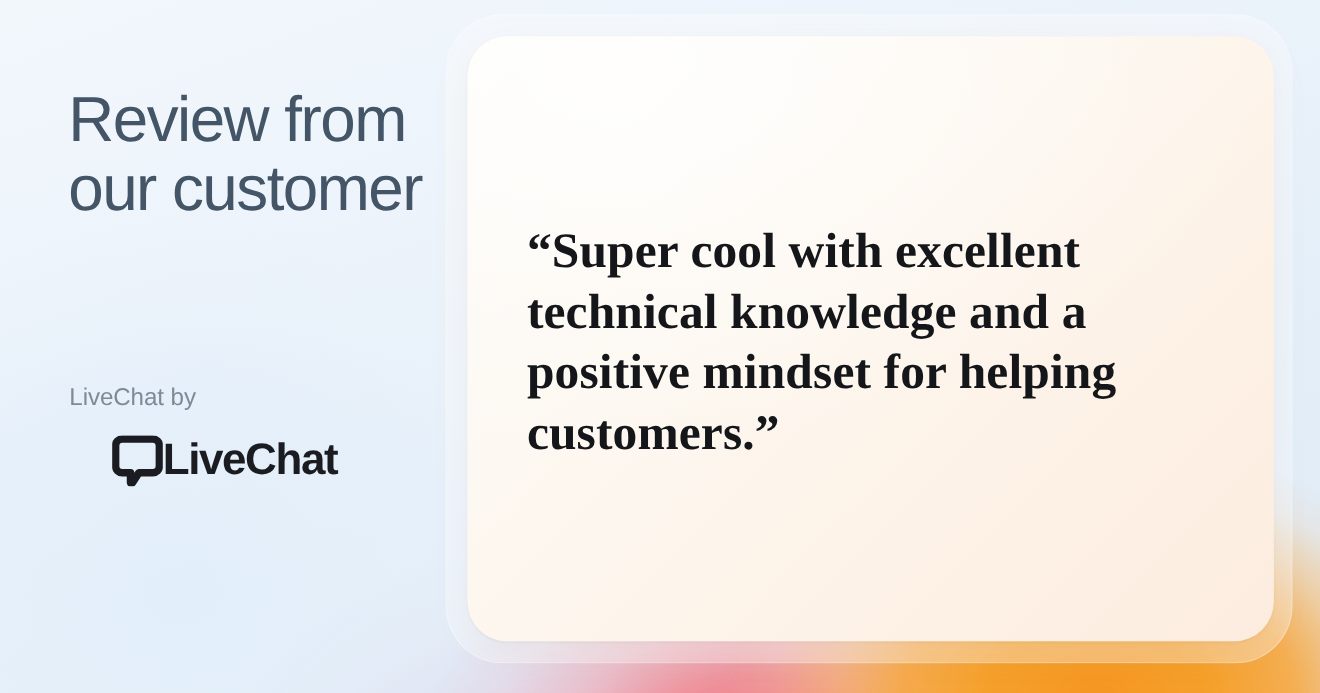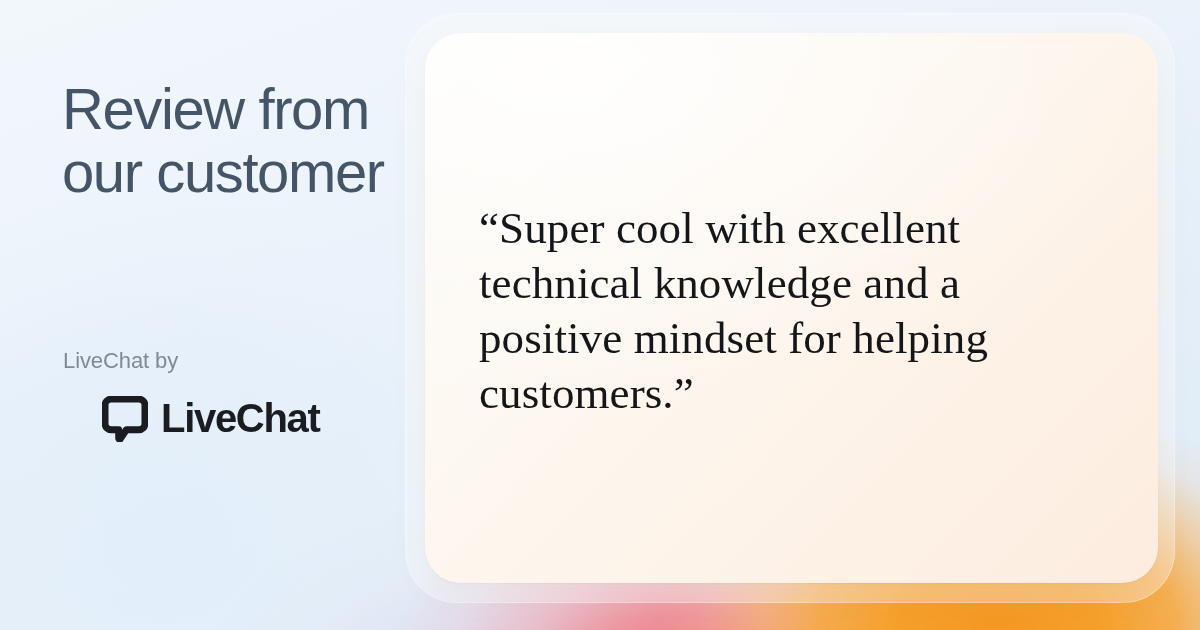--- a/index.html
+++ b/index.html
@@ -139,21 +139,21 @@
     position: absolute;
     left: 54px;
     top: 168px;
     width: 560px;
     margin: 0;
     font-family: "Liberation Serif", "DejaVu Serif", serif;
     font-size: 45px;
     line-height: 1.22;
     letter-spacing: 0.1px;
     color: #14161a;
-    font-weight: 400;
+    font-weight: 700;
   }
 
   
 
   .left-col {
     position: absolute;
     left: 62px;
     top: 0;
     width: 340px;
     height: 630px;
@@ -181,21 +181,20 @@
     letter-spacing: -0.1px;
     color: #7f8a96;
   }
 
   .logo-row {
     position: absolute;
     top: 396px;
     left: 0;
     display: flex;
     align-items: center;
-    gap: 13px;
     padding-left: 40px;
   }
 
   .logo-mark {
     width: 46px;
     height: 46px;
     display: block;
     flex: 0 0 auto;
   }
 

